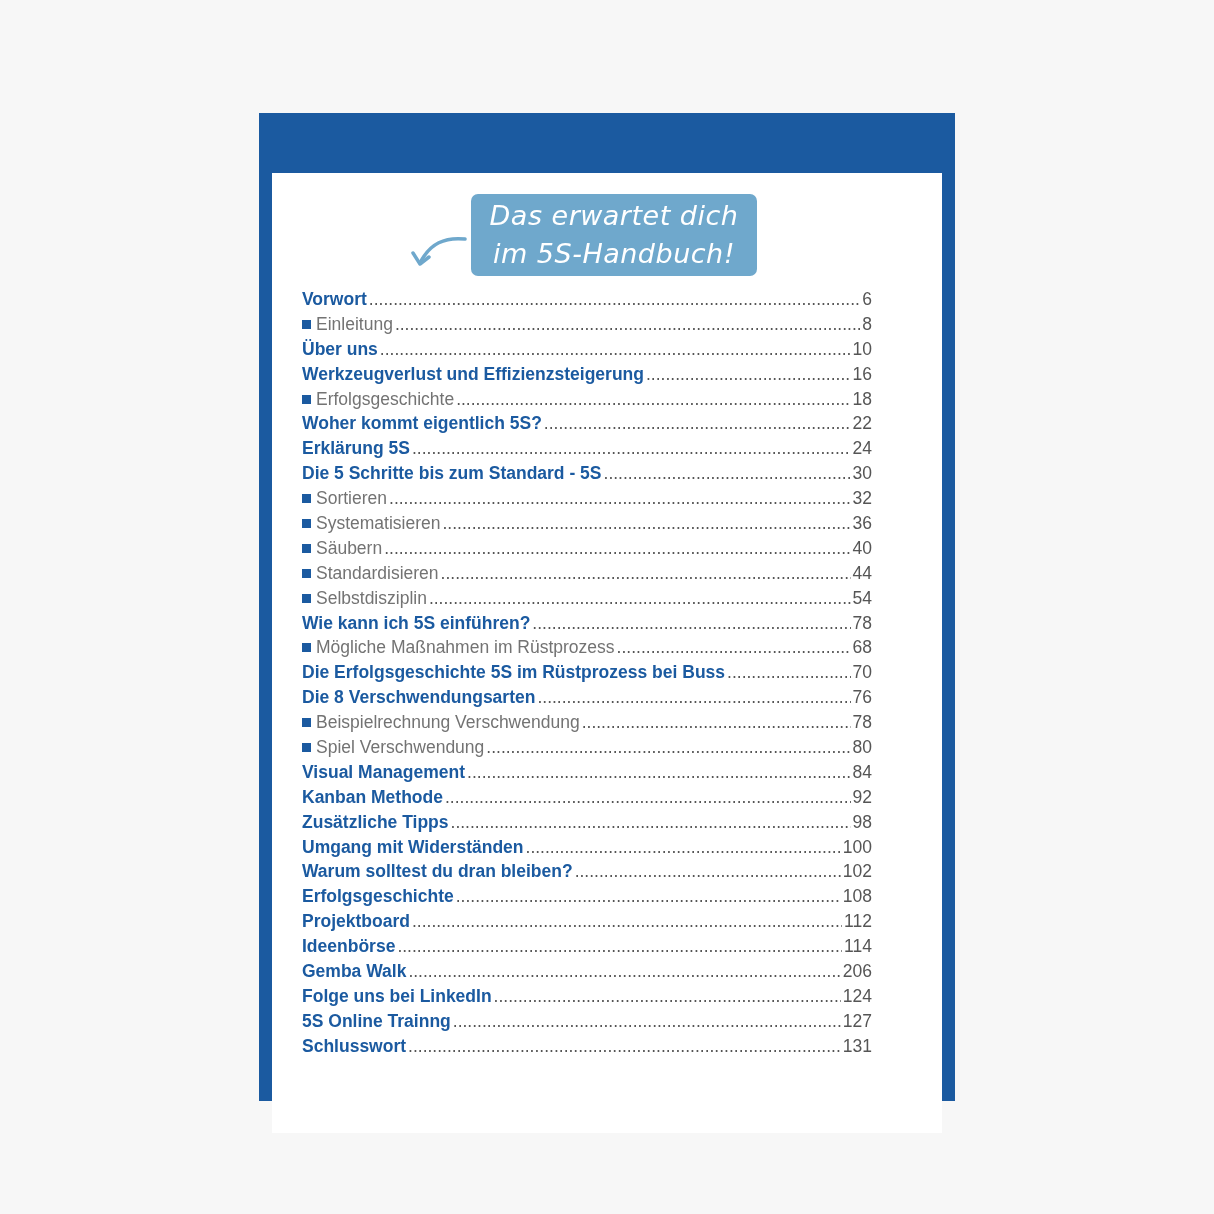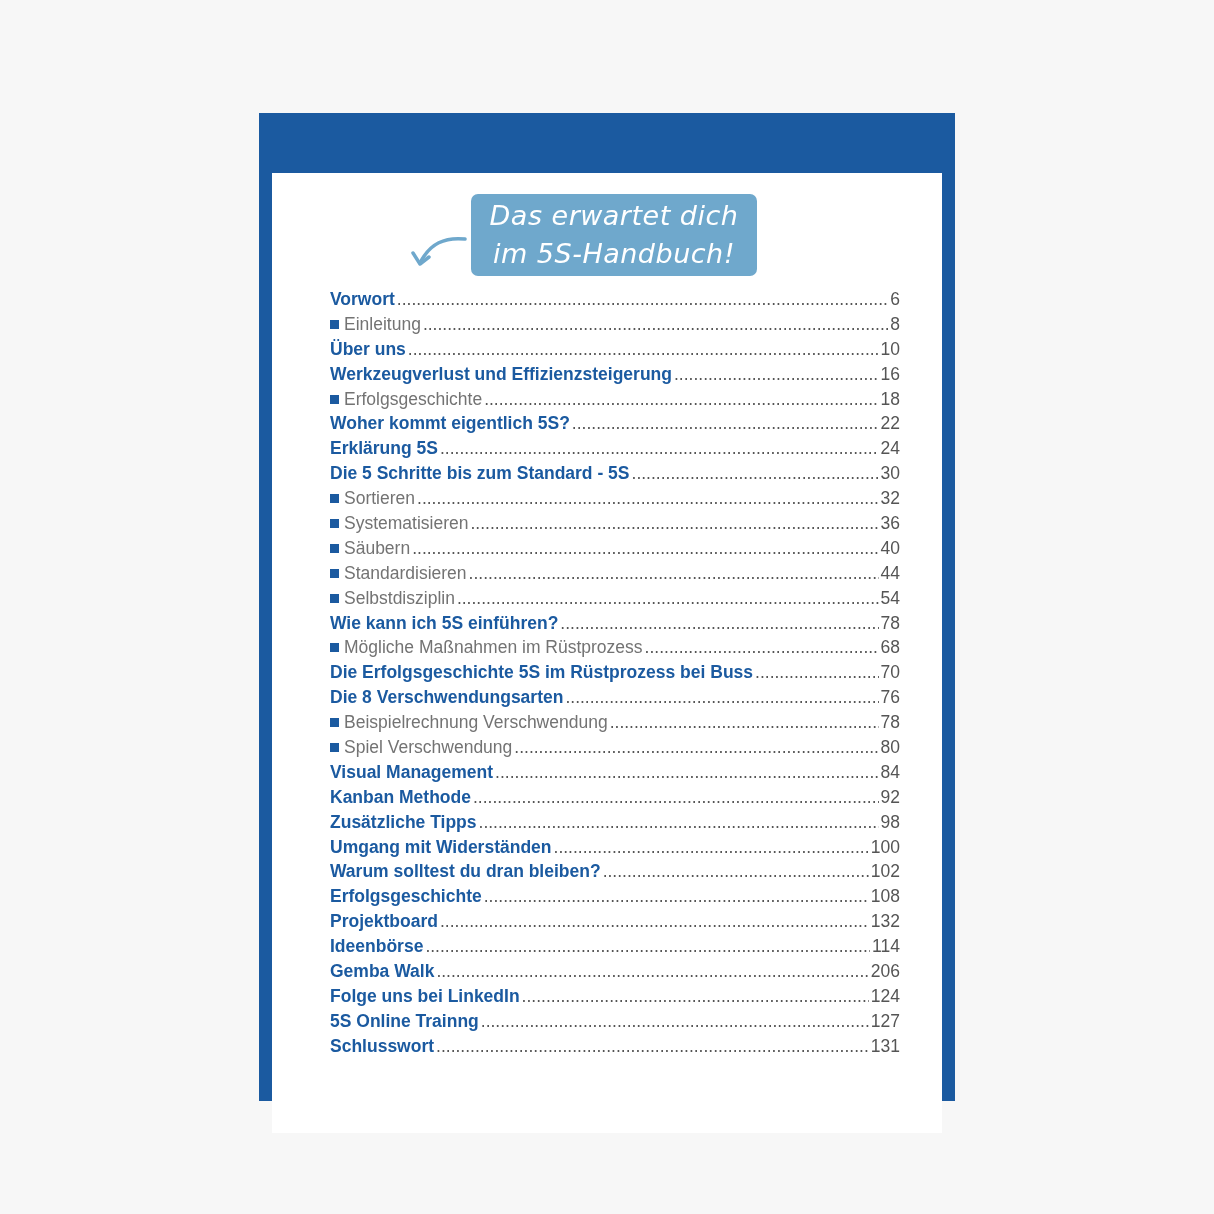--- a/index.html
+++ b/index.html
@@ -40,21 +40,21 @@
     box-sizing: border-box;
     letter-spacing: 0.5px;
   }
   .arrow {
     position: absolute;
     left: 138px; top: 60px;
     width: 60px; height: 40px;
   }
   .toc {
     position: absolute;
-    left: 58px; top: 116px;
+    left: 30px; top: 116px;
     width: 570px;
   }
   .toc-row {
     display: flex;
     align-items: baseline;
     height: 24.9px;
     font-size: 17.5px;
     white-space: nowrap;
   }
   .toc-row .title { color: #1b5aa0; font-weight: bold; }
@@ -225,21 +225,21 @@
           <span class="page-num">102</span>
         </div>
         <div class="toc-row">
           <span class="title">Erfolgsgeschichte</span>
           <span class="leader"></span>
           <span class="page-num">108</span>
         </div>
         <div class="toc-row">
           <span class="title">Projektboard</span>
           <span class="leader"></span>
-          <span class="page-num">132</span>
+          <span class="page-num">112</span>
         </div>
         <div class="toc-row">
           <span class="title">Ideenbörse</span>
           <span class="leader"></span>
           <span class="page-num">114</span>
         </div>
         <div class="toc-row">
           <span class="title">Gemba Walk</span>
           <span class="leader"></span>
           <span class="page-num">206</span>

